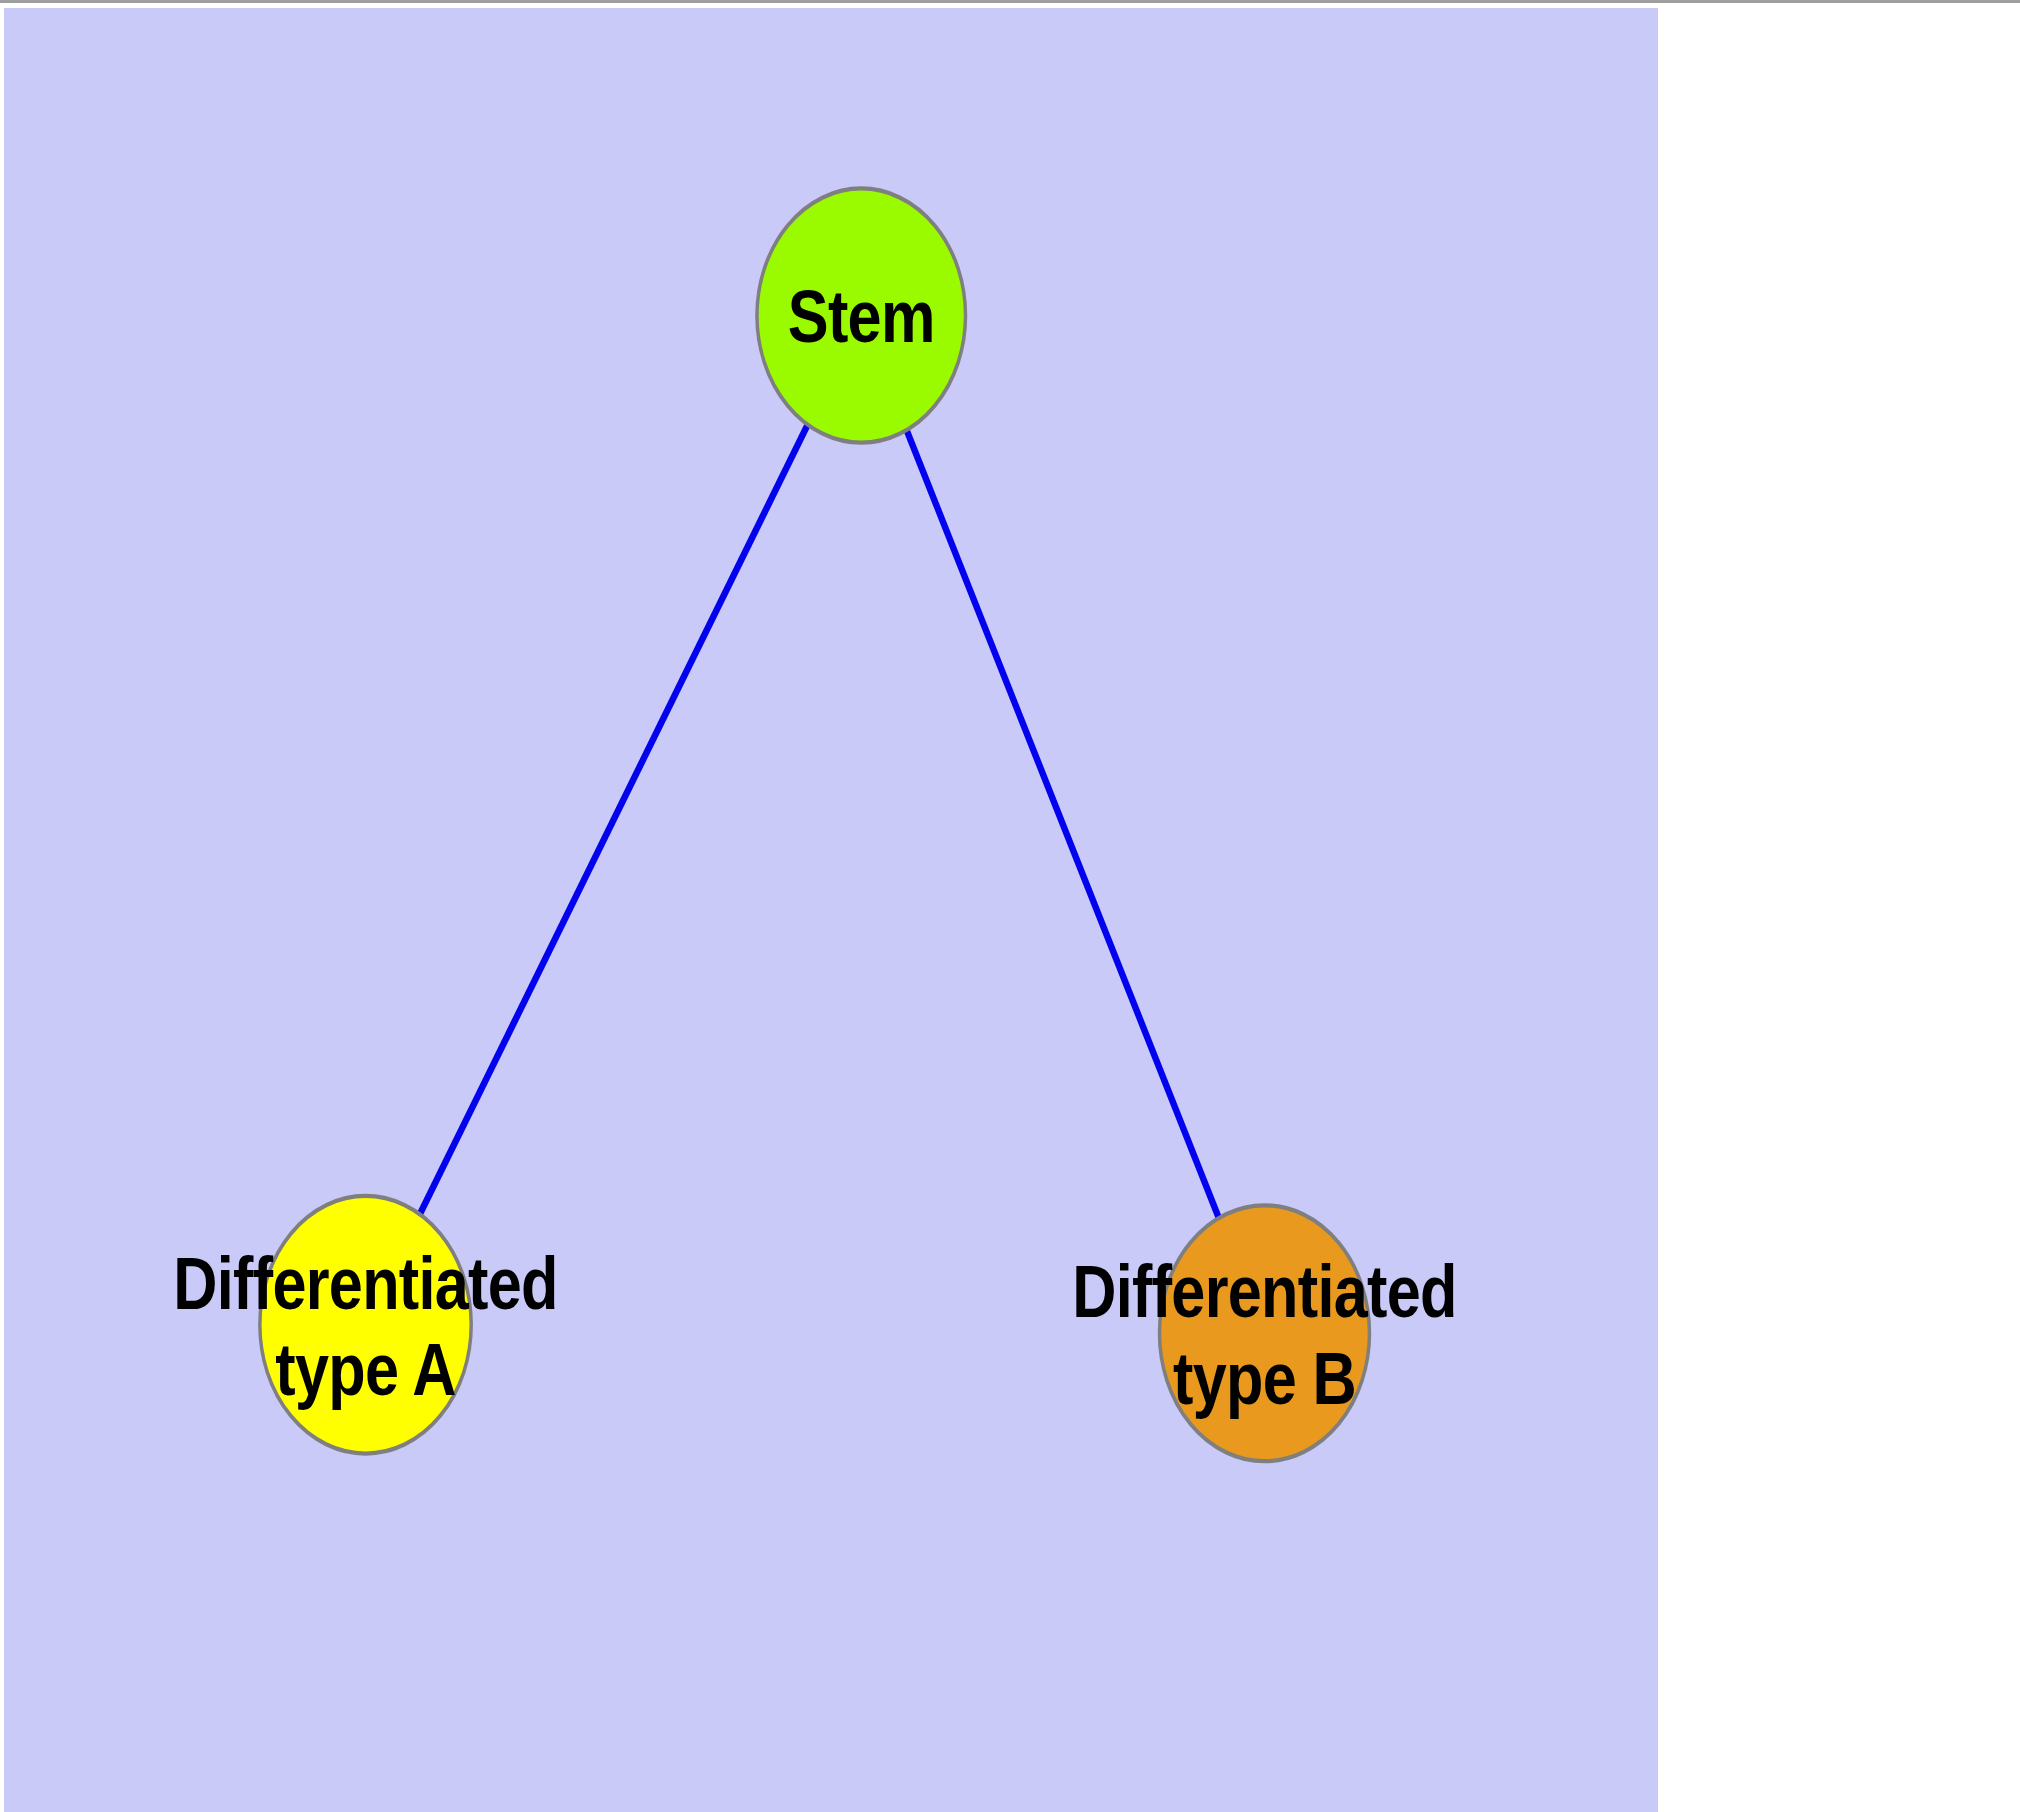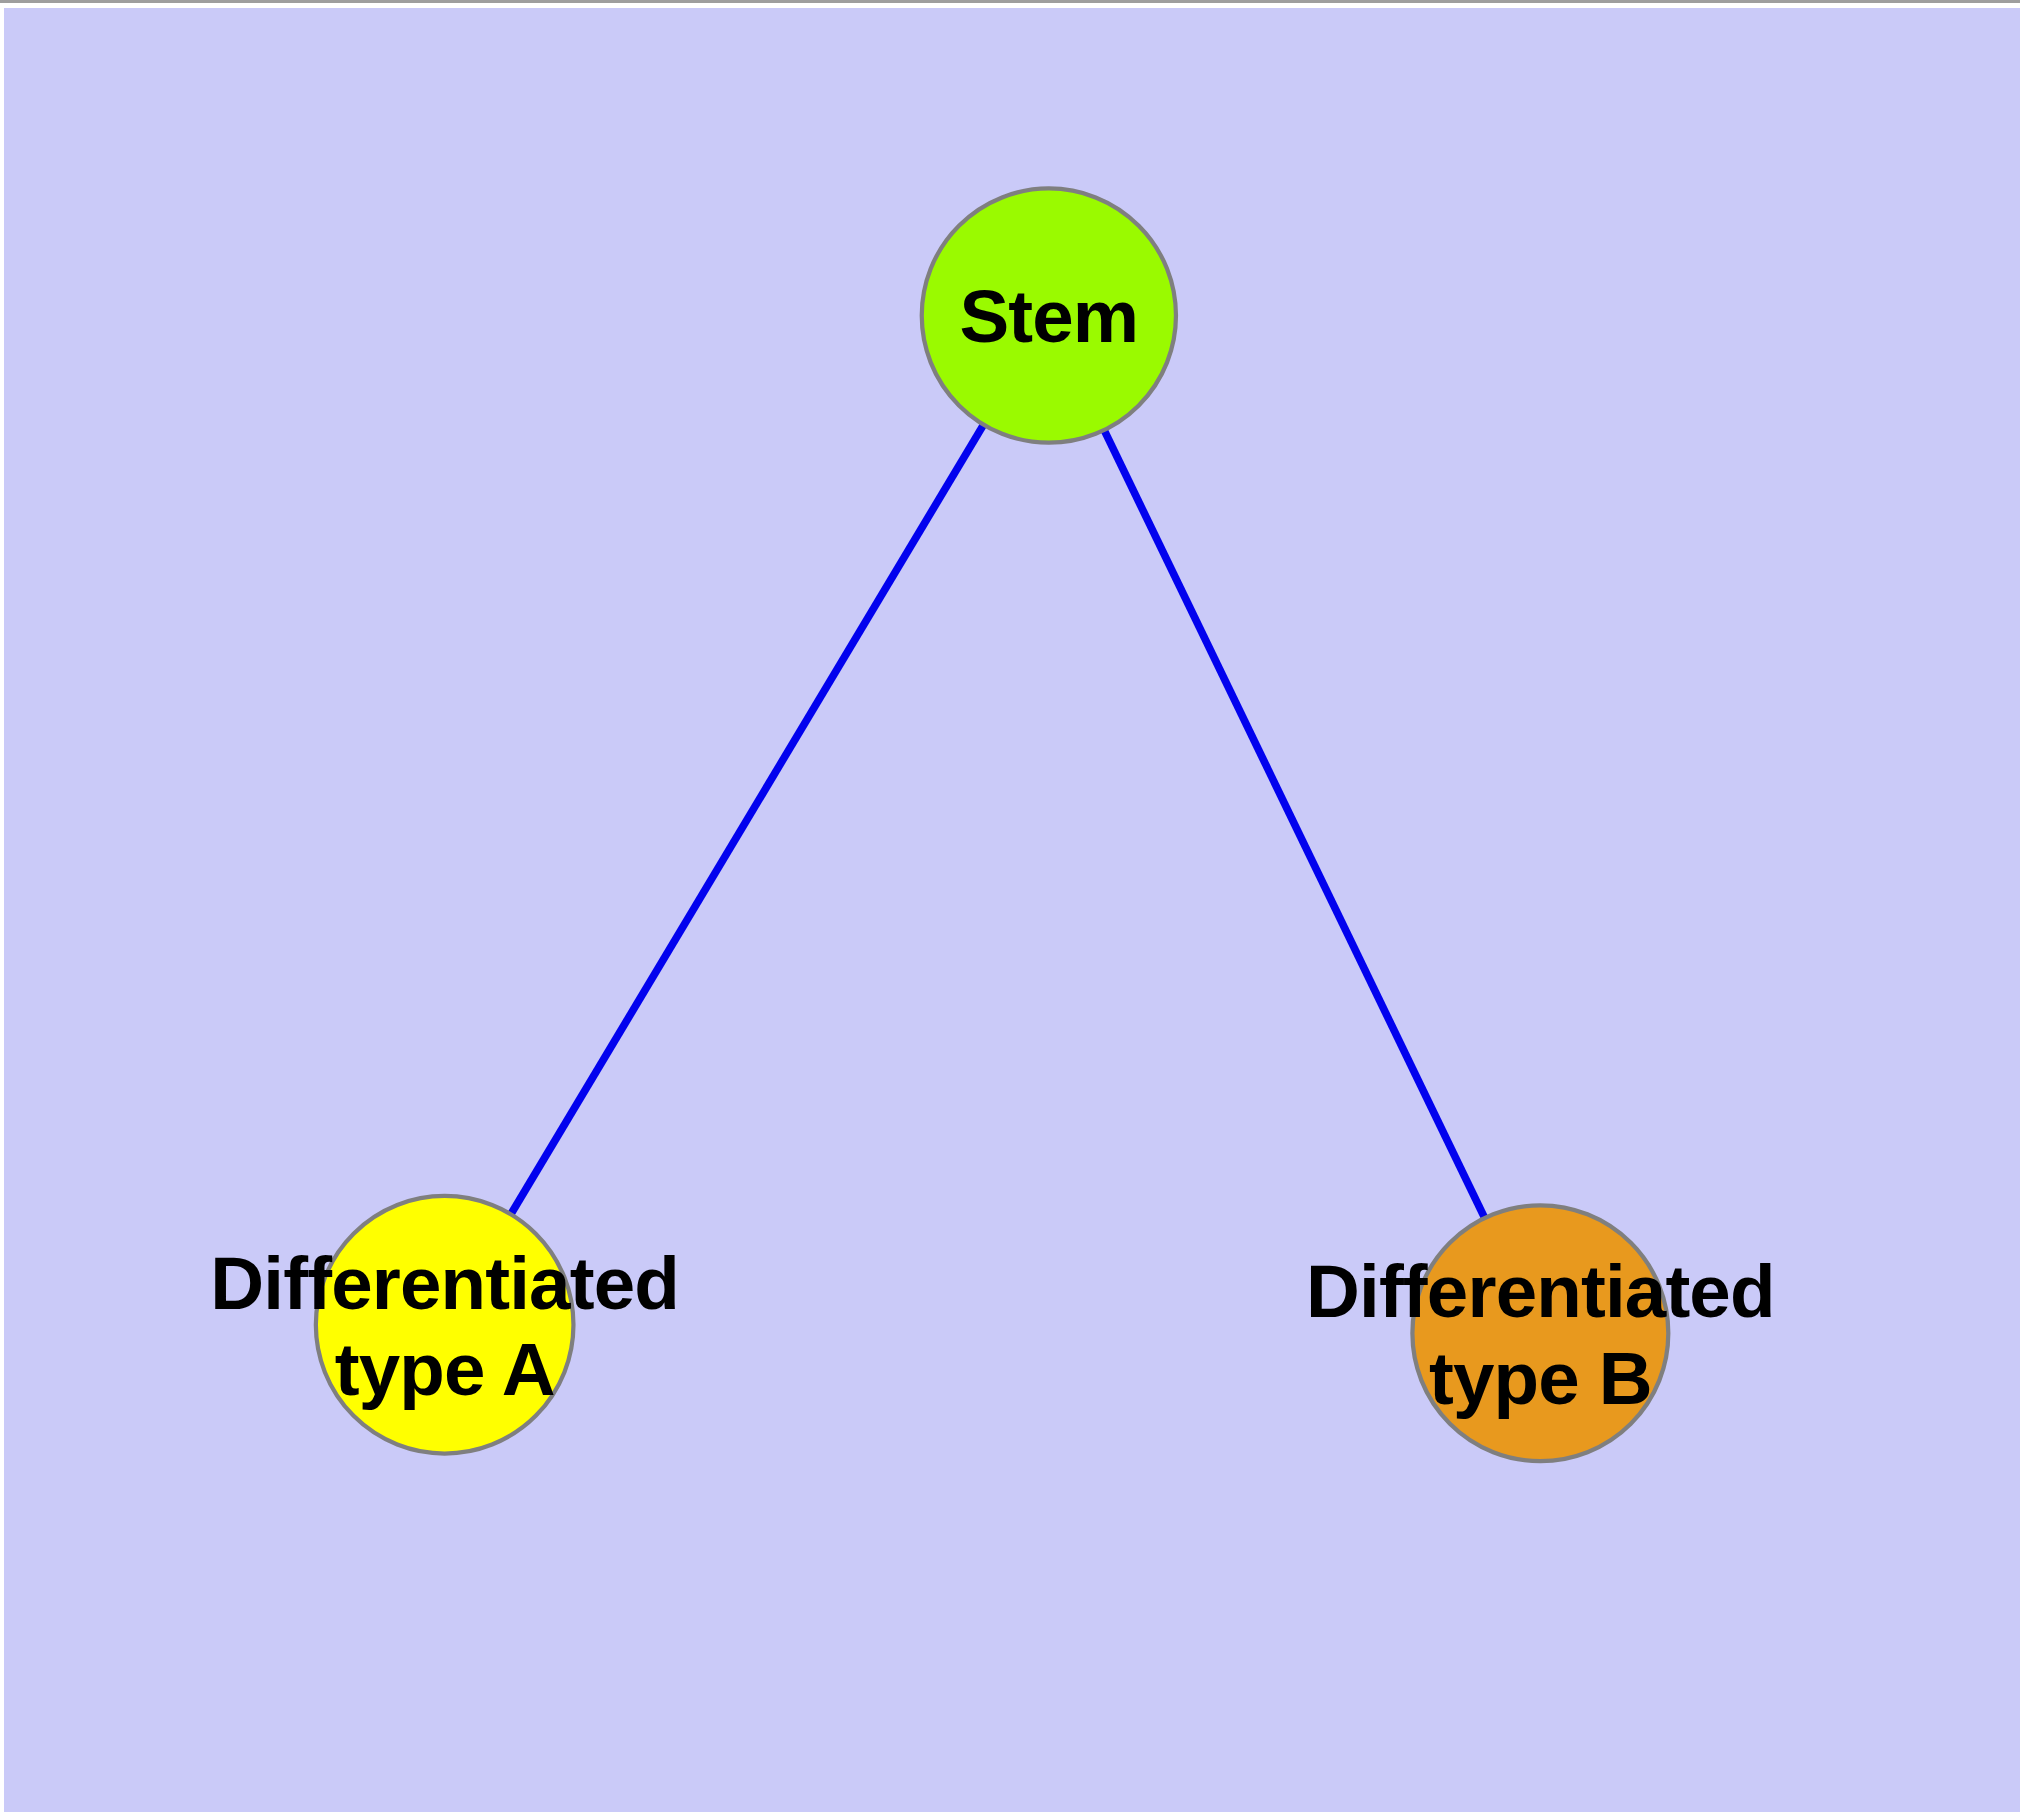--- a/index.html
+++ b/index.html
@@ -21,21 +21,21 @@
     position: absolute;
     top: 0; left: 0;
     width: 100%;
     height: 2.5px;
     background: #9e9e9e;
   }
   .canvas {
     position: absolute;
     left: 4.2px;
     top: 7.6px;
-    width: 2016px;
+    width: 1654px;
     height: 1804px;
     background: #cacaf8;
   }
   svg.graph {
     position: absolute;
     inset: 0;
     width: 100%;
     height: 100%;
   }
   .edge {

